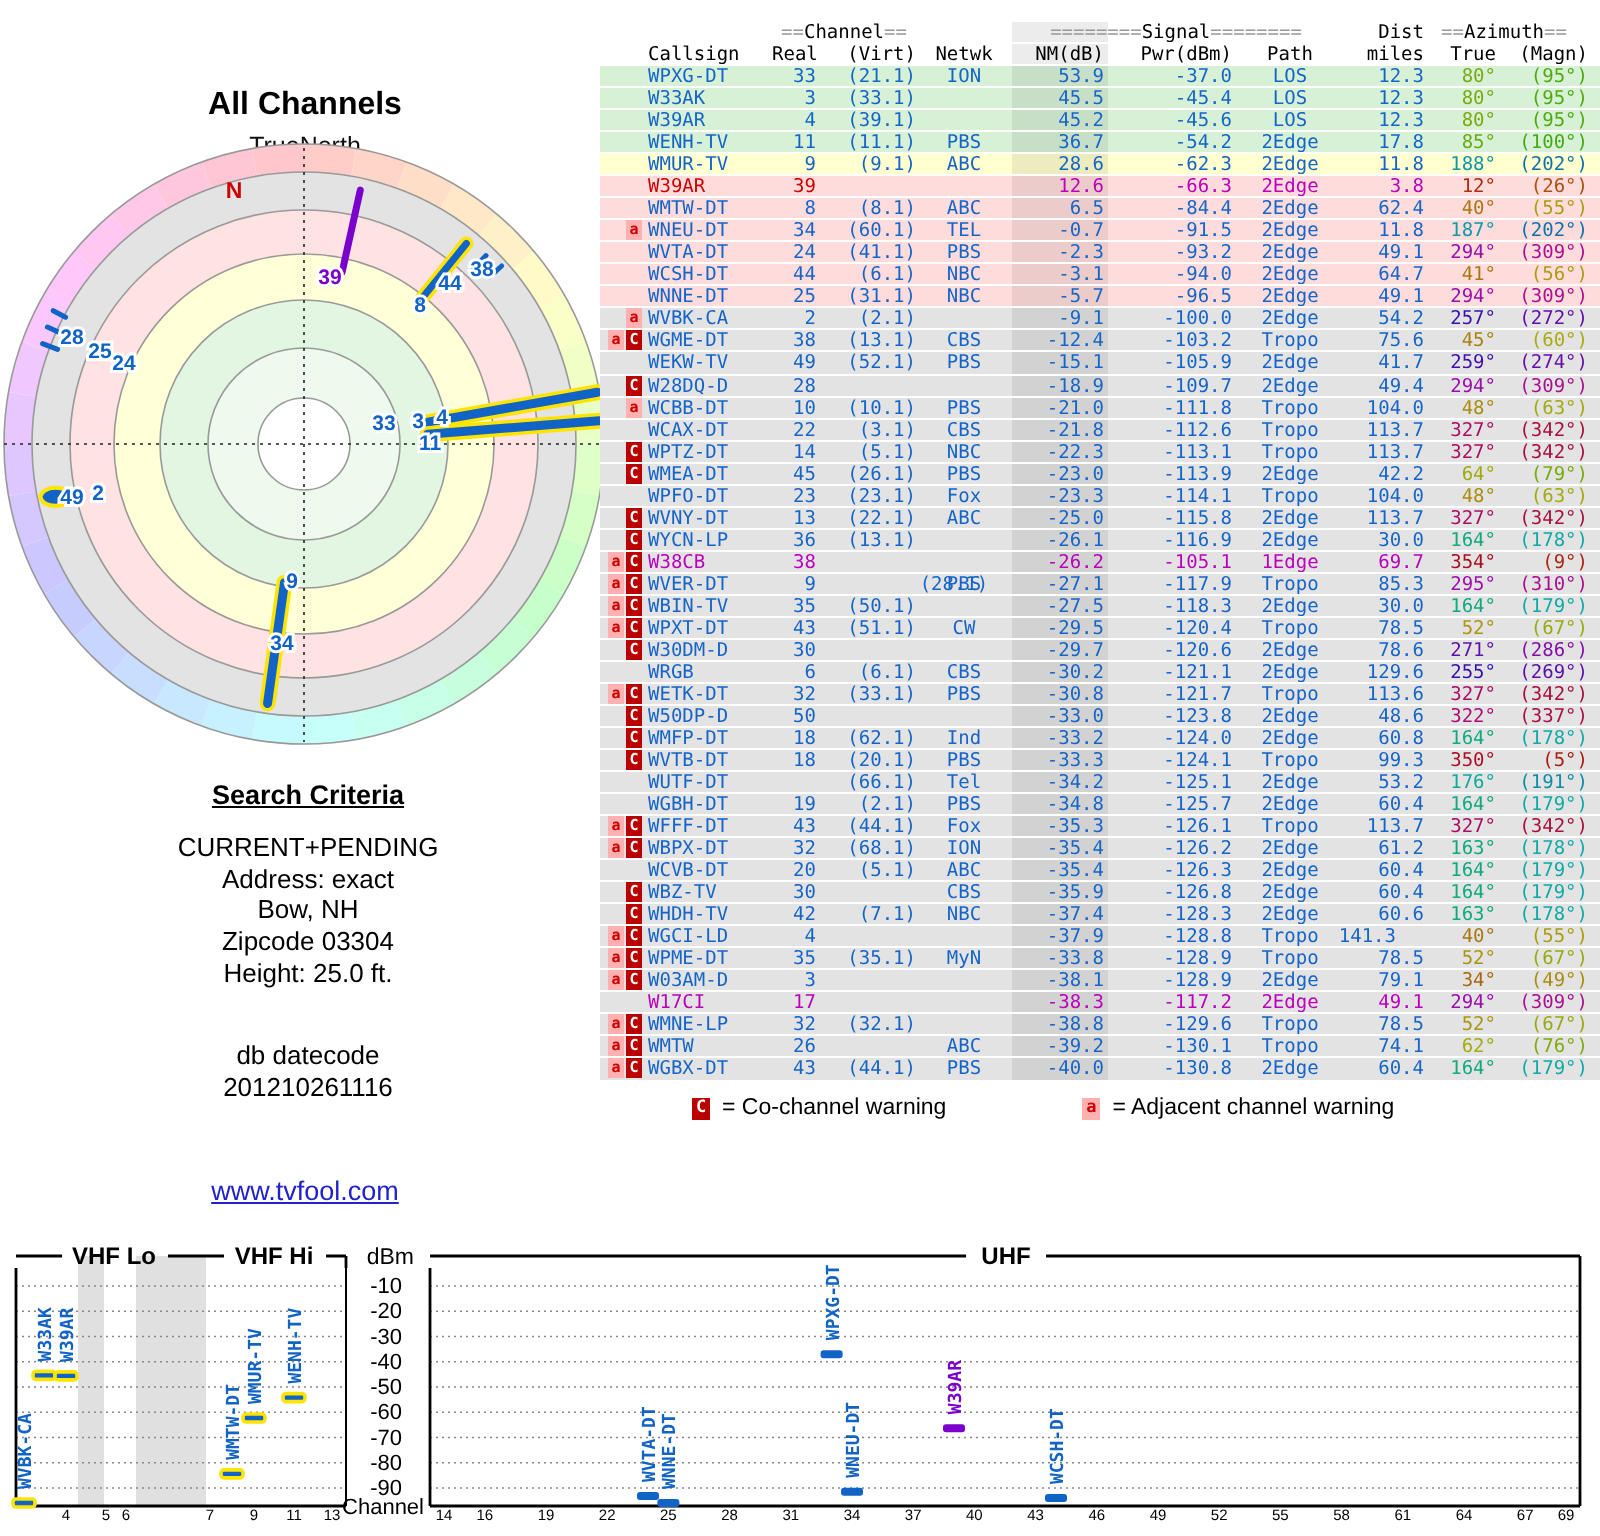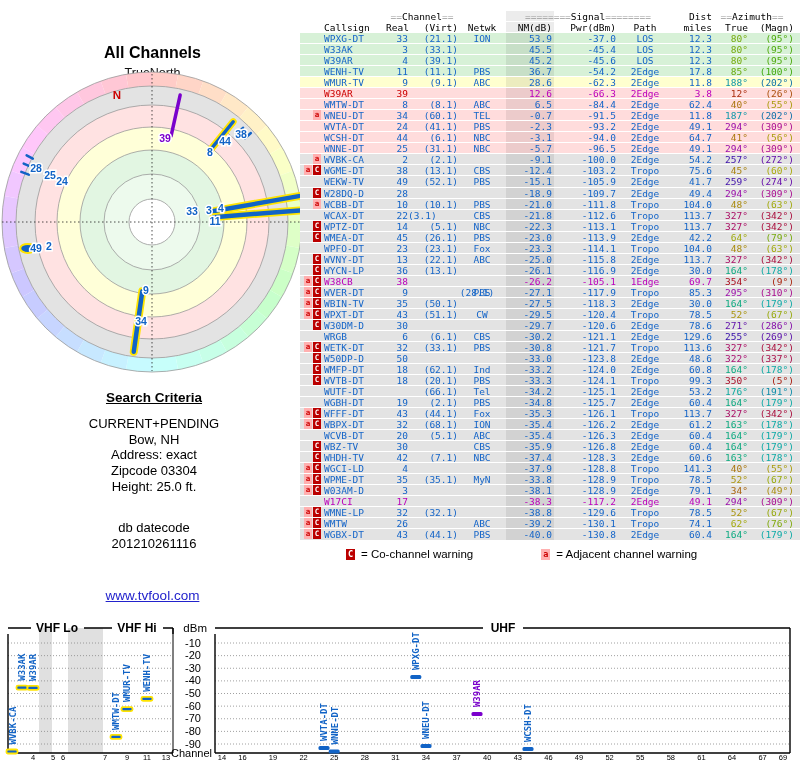--- a/index.html
+++ b/index.html
@@ -116,22 +116,22 @@
       <text x="36" y="222" fill="#1163c6" font-size="10.5" font-weight="bold" text-anchor="middle" stroke="#fff" stroke-width="3" paint-order="stroke" font-family="&quot;Liberation Sans&quot;,sans-serif">49</text>
       <text x="49" y="220" fill="#1163c6" font-size="10.5" font-weight="bold" text-anchor="middle" stroke="#fff" stroke-width="3" paint-order="stroke" font-family="&quot;Liberation Sans&quot;,sans-serif">2</text>
       <text x="146" y="264" fill="#1163c6" font-size="10.5" font-weight="bold" text-anchor="middle" stroke="#fff" stroke-width="3" paint-order="stroke" font-family="&quot;Liberation Sans&quot;,sans-serif">9</text>
       <text x="141" y="295" fill="#1163c6" font-size="10.5" font-weight="bold" text-anchor="middle" stroke="#fff" stroke-width="3" paint-order="stroke" font-family="&quot;Liberation Sans&quot;,sans-serif">34</text>
       <text x="117" y="69" fill="#cc0000" font-size="11.5" font-weight="bold" text-anchor="middle" font-family="&quot;Liberation Sans&quot;,sans-serif">N</text>
     </svg>
 
   <div id="criteria">
     <div class="head">Search Criteria</div>
     <div>CURRENT+PENDING</div>
+    <div>Address: exact</div>
     <div>Bow, NH</div>
-    <div>Address: exact</div>
     <div>Zipcode 03304</div>
     <div>Height: 25.0 ft.</div>
     <div class="db">
       <div>db datecode</div>
       <div>201210261116</div>
     </div>
   </div>
 
   <div id="sitelink">
     <a href="#">www.tvfool.com</a>
@@ -362,21 +362,21 @@
           <span class="cell " style="left: 252px; width: 64px; text-align: right; color: rgb(21, 101, 200);">-111.8</span>
           <span class="cell " style="left: 320px; width: 50px; text-align: center; color: rgb(21, 101, 200);">Tropo</span>
           <span class="cell " style="left: 370px; width: 42px; text-align: right; color: rgb(21, 101, 200);">104.0</span>
           <span class="cell " style="left: 412px; width: 36px; text-align: right; color: rgb(170, 139, 14);">48°</span>
           <span class="cell " style="left: 448px; width: 46px; text-align: right; color: rgb(162, 170, 14);">(63°)</span>
         </div>
         <div class="trow bg-gr">
           <span class="cell " style="left: 0px; width: 21px; text-align: right;"></span>
           <span class="cell " style="left: 24px; width: 62px; text-align: left; color: rgb(21, 101, 200);">WCAX-DT</span>
           <span class="cell " style="left: 86px; width: 22px; text-align: right; color: rgb(21, 101, 200);">22</span>
-          <span class="cell " style="left: 108px; width: 50px; text-align: left; color: rgb(21, 101, 200);">(3.1)</span>
+          <span class="cell " style="left: 108px; width: 50px; text-align: right; color: rgb(21, 101, 200);">(3.1)</span>
           <span class="cell " style="left: 158px; width: 48px; text-align: center; color: rgb(21, 101, 200);">CBS</span>
           <span class="cell " style="left: 206px; width: 46px; text-align: right; color: rgb(21, 101, 200);">-21.8</span>
           <span class="cell " style="left: 252px; width: 64px; text-align: right; color: rgb(21, 101, 200);">-112.6</span>
           <span class="cell " style="left: 320px; width: 50px; text-align: center; color: rgb(21, 101, 200);">Tropo</span>
           <span class="cell " style="left: 370px; width: 42px; text-align: right; color: rgb(21, 101, 200);">113.7</span>
           <span class="cell " style="left: 412px; width: 36px; text-align: right; color: rgb(170, 14, 100);">327°</span>
           <span class="cell " style="left: 448px; width: 46px; text-align: right; color: rgb(170, 14, 61);">(342°)</span>
         </div>
         <div class="trow bg-gr">
           <span class="cell " style="left: 0px; width: 21px; text-align: right;"><span class="mbox wc">C</span></span>
@@ -666,21 +666,21 @@
         </div>
         <div class="trow bg-gr">
           <span class="cell " style="left: 0px; width: 21px; text-align: right;"><span class="mbox wa">a</span><span class="mbox wc">C</span></span>
           <span class="cell " style="left: 24px; width: 62px; text-align: left; color: rgb(21, 101, 200);">WGCI-LD</span>
           <span class="cell " style="left: 86px; width: 22px; text-align: right; color: rgb(21, 101, 200);">4</span>
           <span class="cell " style="left: 108px; width: 50px; text-align: right; color: rgb(21, 101, 200);"></span>
           <span class="cell " style="left: 158px; width: 48px; text-align: center; color: rgb(21, 101, 200);"></span>
           <span class="cell " style="left: 206px; width: 46px; text-align: right; color: rgb(21, 101, 200);">-37.9</span>
           <span class="cell " style="left: 252px; width: 64px; text-align: right; color: rgb(21, 101, 200);">-128.8</span>
           <span class="cell " style="left: 320px; width: 50px; text-align: center; color: rgb(21, 101, 200);">Tropo</span>
-          <span class="cell " style="left: 370px; width: 42px; text-align: right; color: rgb(21, 101, 200);">141.3</span>
+          <span class="cell " style="left: 356px; width: 42px; text-align: right; color: rgb(21, 101, 200);">141.3</span>
           <span class="cell " style="left: 412px; width: 36px; text-align: right; color: rgb(170, 118, 14);">40°</span>
           <span class="cell " style="left: 448px; width: 46px; text-align: right; color: rgb(170, 157, 14);">(55°)</span>
         </div>
         <div class="trow bg-gr">
           <span class="cell " style="left: 0px; width: 21px; text-align: right;"><span class="mbox wa">a</span><span class="mbox wc">C</span></span>
           <span class="cell " style="left: 24px; width: 62px; text-align: left; color: rgb(21, 101, 200);">WPME-DT</span>
           <span class="cell " style="left: 86px; width: 22px; text-align: right; color: rgb(21, 101, 200);">35</span>
           <span class="cell " style="left: 108px; width: 50px; text-align: right; color: rgb(21, 101, 200);">(35.1)</span>
           <span class="cell " style="left: 158px; width: 48px; text-align: center; color: rgb(21, 101, 200);">MyN</span>
           <span class="cell " style="left: 206px; width: 46px; text-align: right; color: rgb(21, 101, 200);">-33.8</span>

